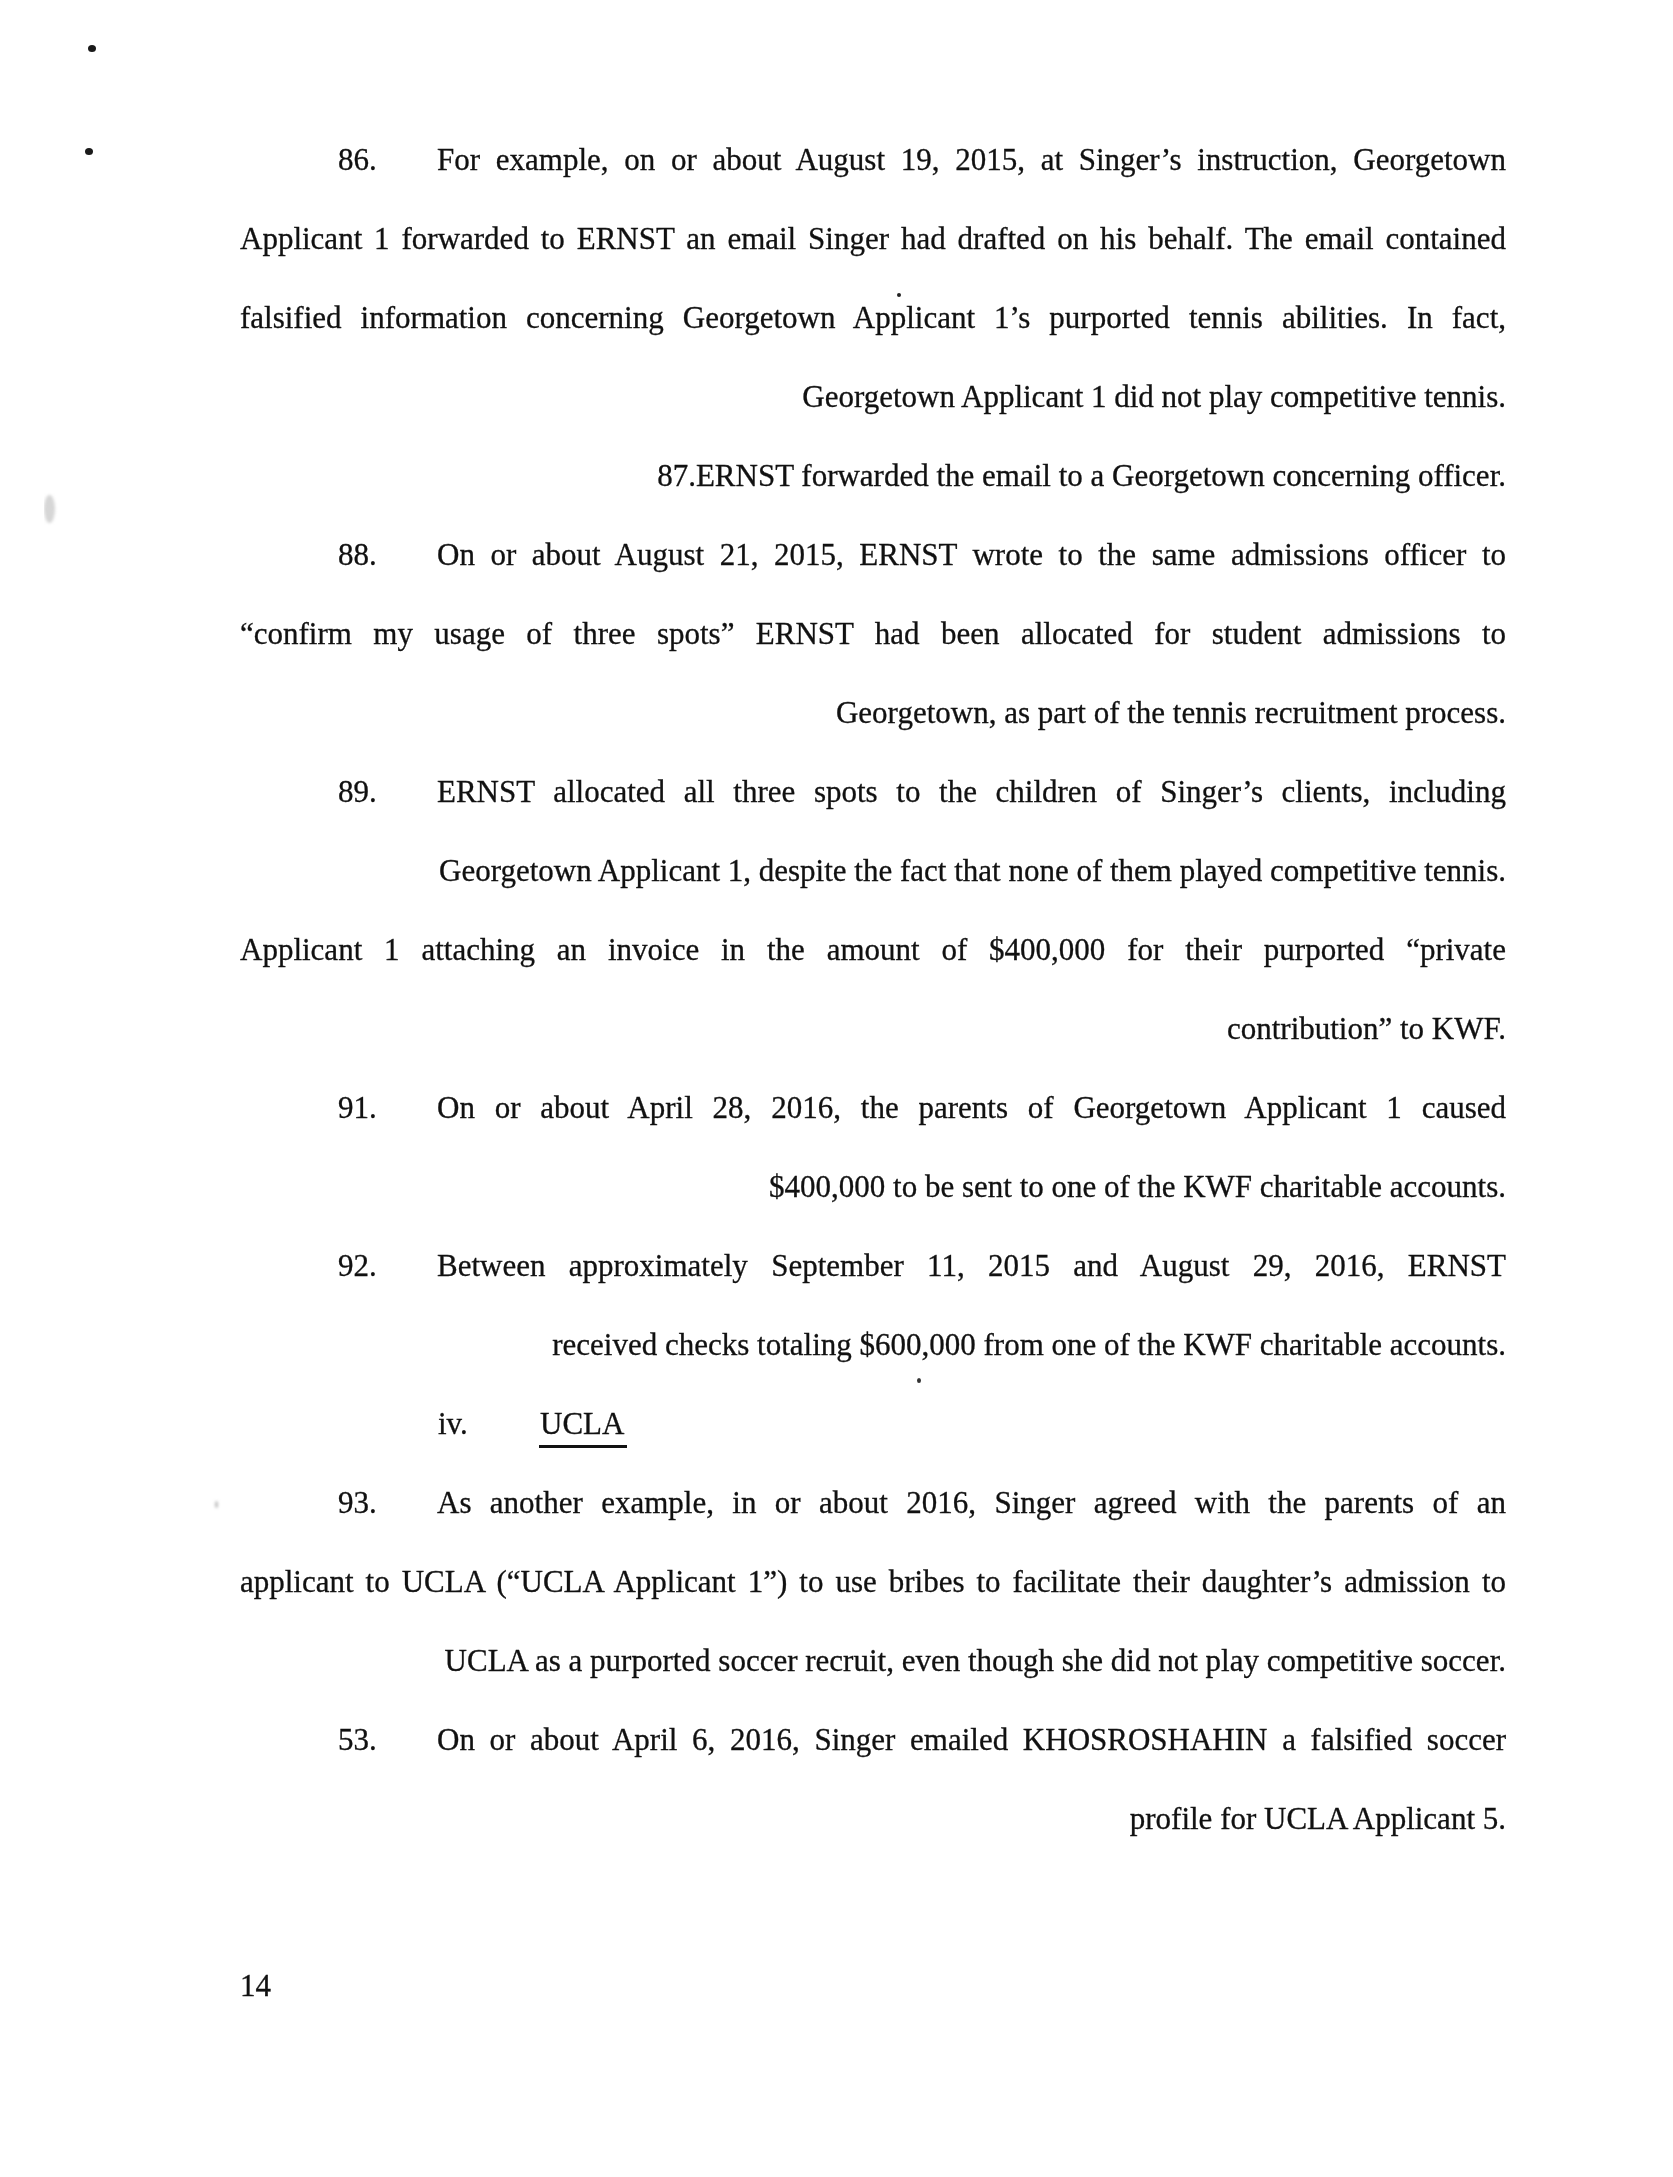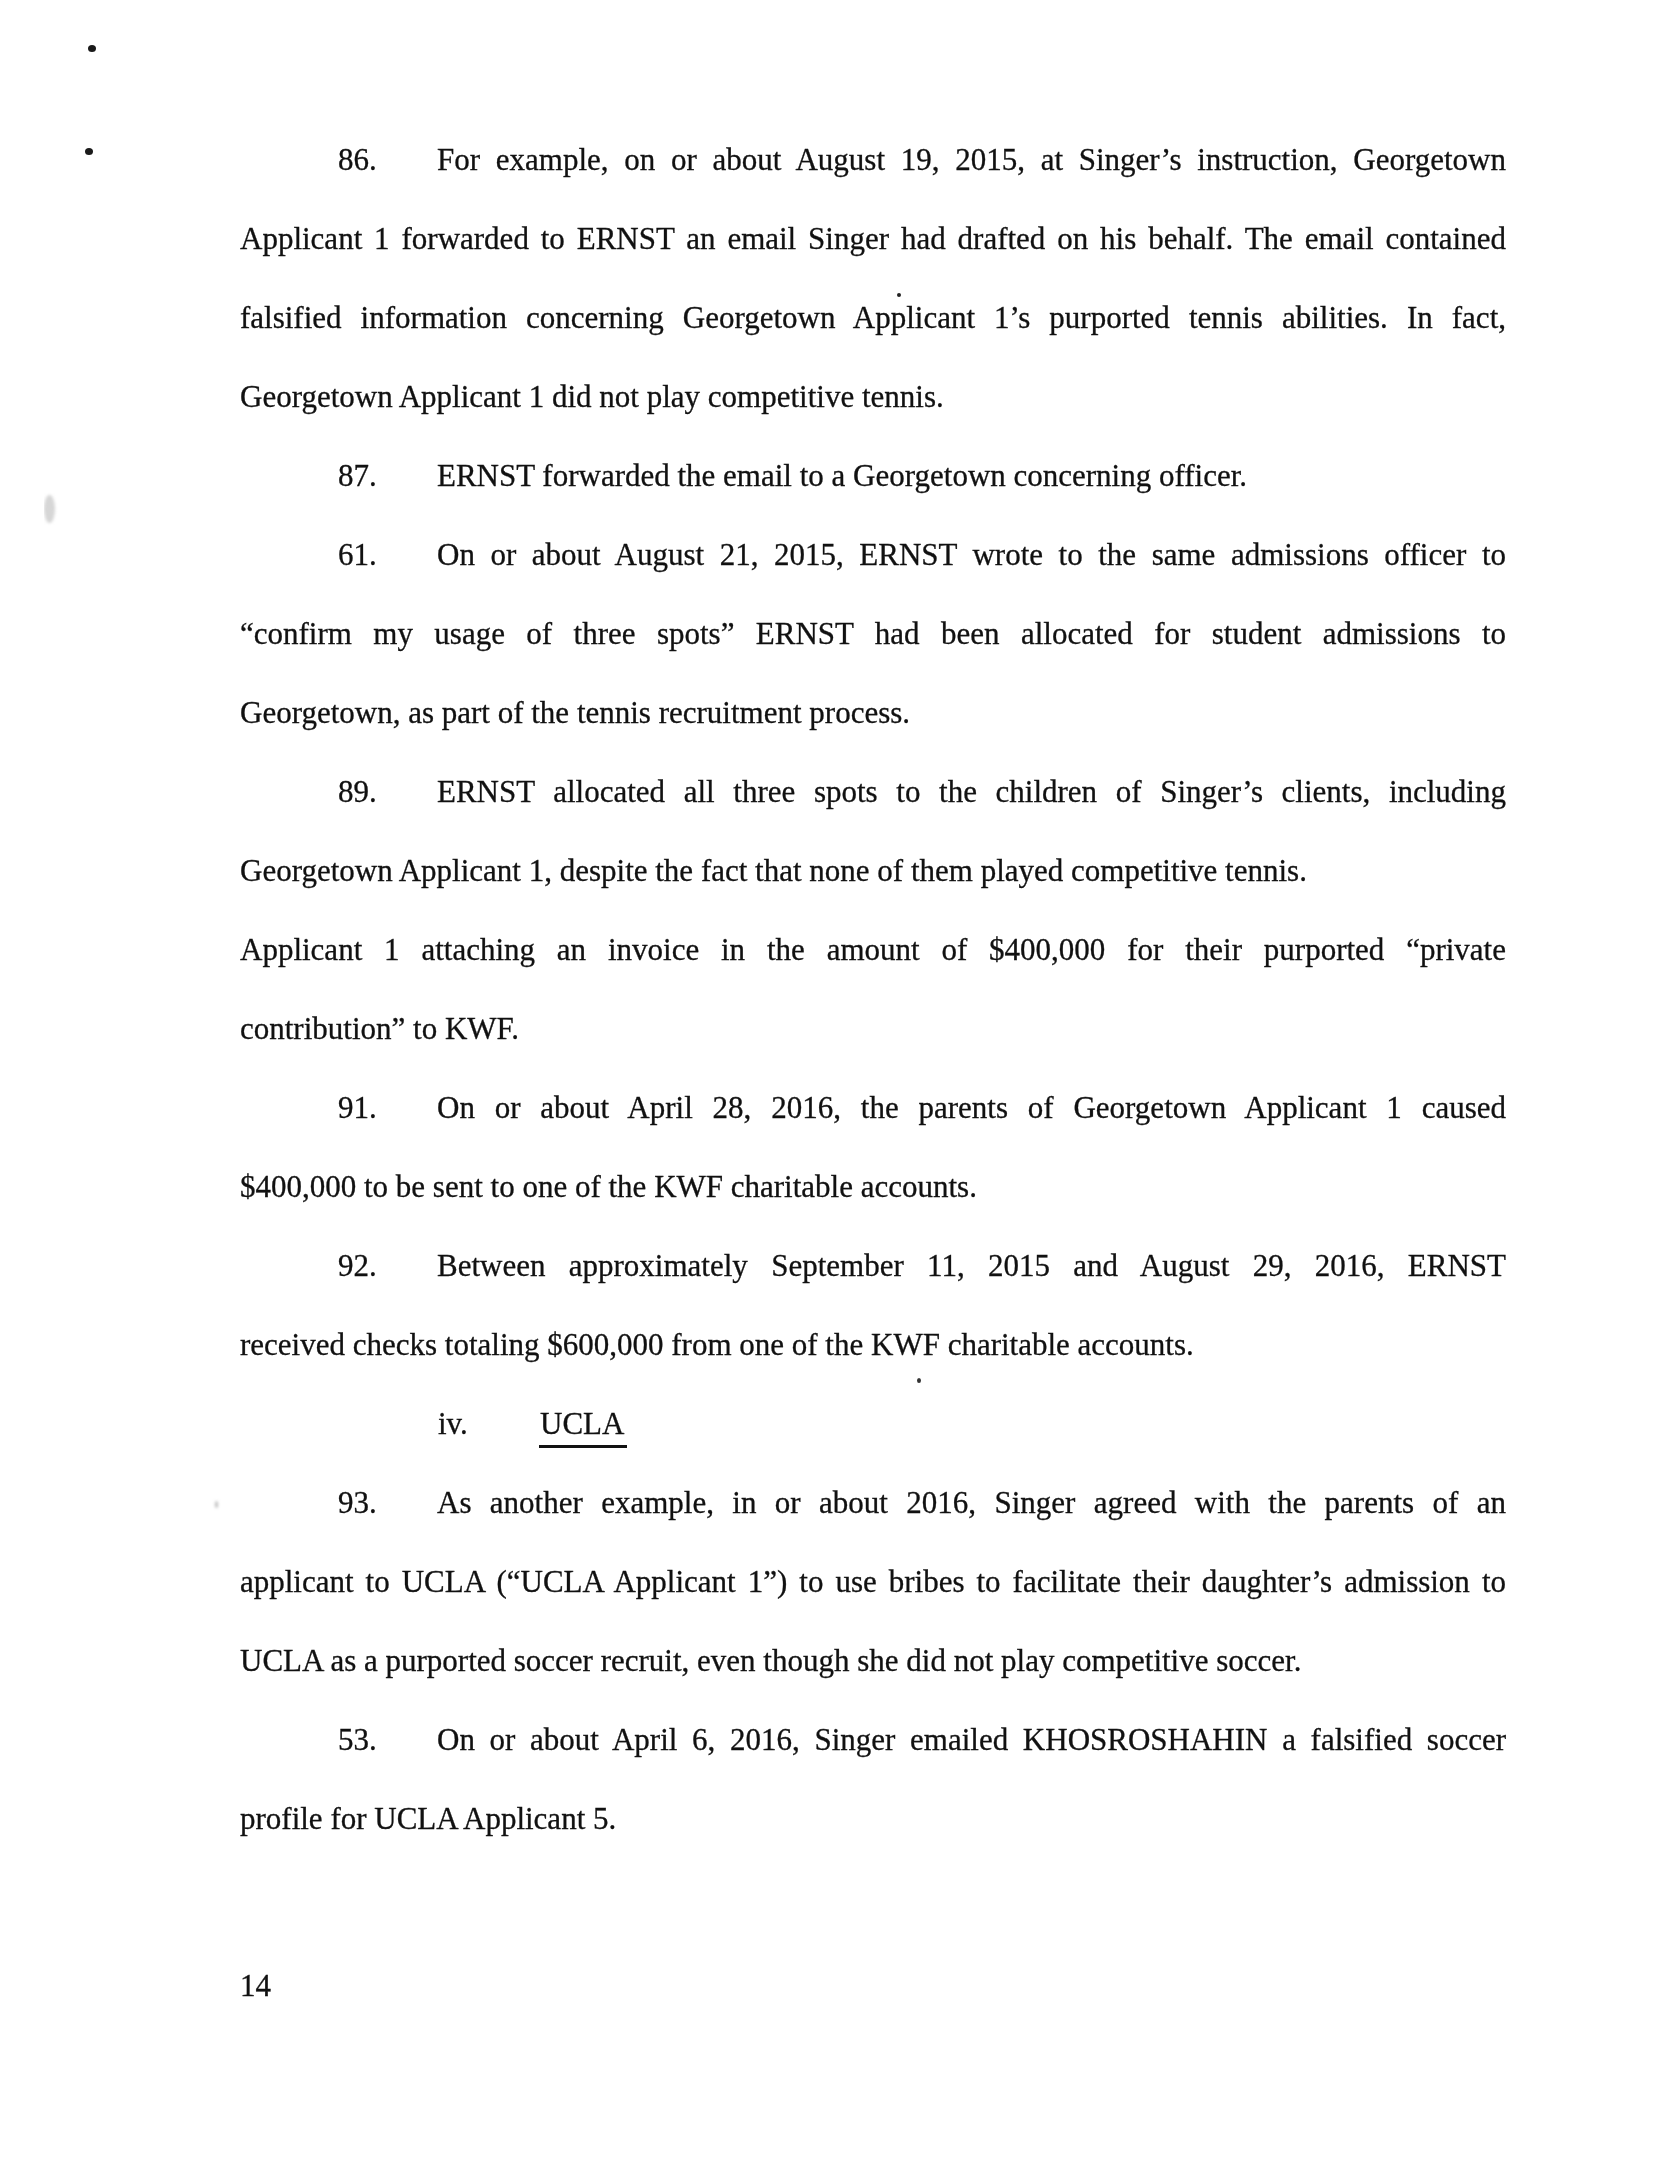--- a/index.html
+++ b/index.html
@@ -21,21 +21,21 @@
     position: absolute;
     left: 196px;
     top: 120px;
     width: 1266px;
     font-size: 31px;
     line-height: 79px;
     -webkit-text-stroke: 0.3px #111;
   }
   .line {
     height: 79px;
-    text-align: left;
+    text-align: right;
     overflow: hidden;
   }
   .line.just {
     text-align: justify;
     text-align-last: justify;
   }
   .pnum {
     display: inline-block;
     margin-left: 98px;
     width: 99px;
@@ -73,21 +73,21 @@
 </head>
 <body>
 
 <div class="page">
   <div class="doc-body" id="doc-body">
       <div class="line just"><span class="pnum">86.</span><span class="ltext">For example, on or about August 19, 2015, at Singer’s instruction, Georgetown</span></div>
       <div class="line just"><span class="ltext">Applicant 1 forwarded to ERNST an email Singer had drafted on his behalf. The email contained</span></div>
       <div class="line just"><span class="ltext">falsified information concerning Georgetown Applicant 1’s purported tennis abilities. In fact,</span></div>
       <div class="line"><span class="ltext">Georgetown Applicant 1 did not play competitive tennis.</span></div>
       <div class="line"><span class="pnum">87.</span><span class="ltext">ERNST forwarded the email to a Georgetown concerning officer.</span></div>
-      <div class="line just"><span class="pnum">61.</span><span class="ltext">On or about August 21, 2015, ERNST wrote to the same admissions officer to</span></div>
+      <div class="line just"><span class="pnum">88.</span><span class="ltext">On or about August 21, 2015, ERNST wrote to the same admissions officer to</span></div>
       <div class="line just"><span class="ltext">“confirm my usage of three spots” ERNST had been allocated for student admissions to</span></div>
       <div class="line"><span class="ltext">Georgetown, as part of the tennis recruitment process.</span></div>
       <div class="line just"><span class="pnum">89.</span><span class="ltext">ERNST allocated all three spots to the children of Singer’s clients, including</span></div>
       <div class="line"><span class="ltext">Georgetown Applicant 1, despite the fact that none of them played competitive tennis.</span></div>
       <div class="line just"><span class="ltext">Applicant 1 attaching an invoice in the amount of $400,000 for their purported “private</span></div>
       <div class="line"><span class="ltext">contribution” to KWF.</span></div>
       <div class="line just"><span class="pnum">91.</span><span class="ltext">On or about April 28, 2016, the parents of Georgetown Applicant 1 caused</span></div>
       <div class="line"><span class="ltext">$400,000 to be sent to one of the KWF charitable accounts.</span></div>
       <div class="line just"><span class="pnum">92.</span><span class="ltext">Between approximately September 11, 2015 and August 29, 2016, ERNST</span></div>
       <div class="line"><span class="ltext">received checks totaling $600,000 from one of the KWF charitable accounts.</span></div>

